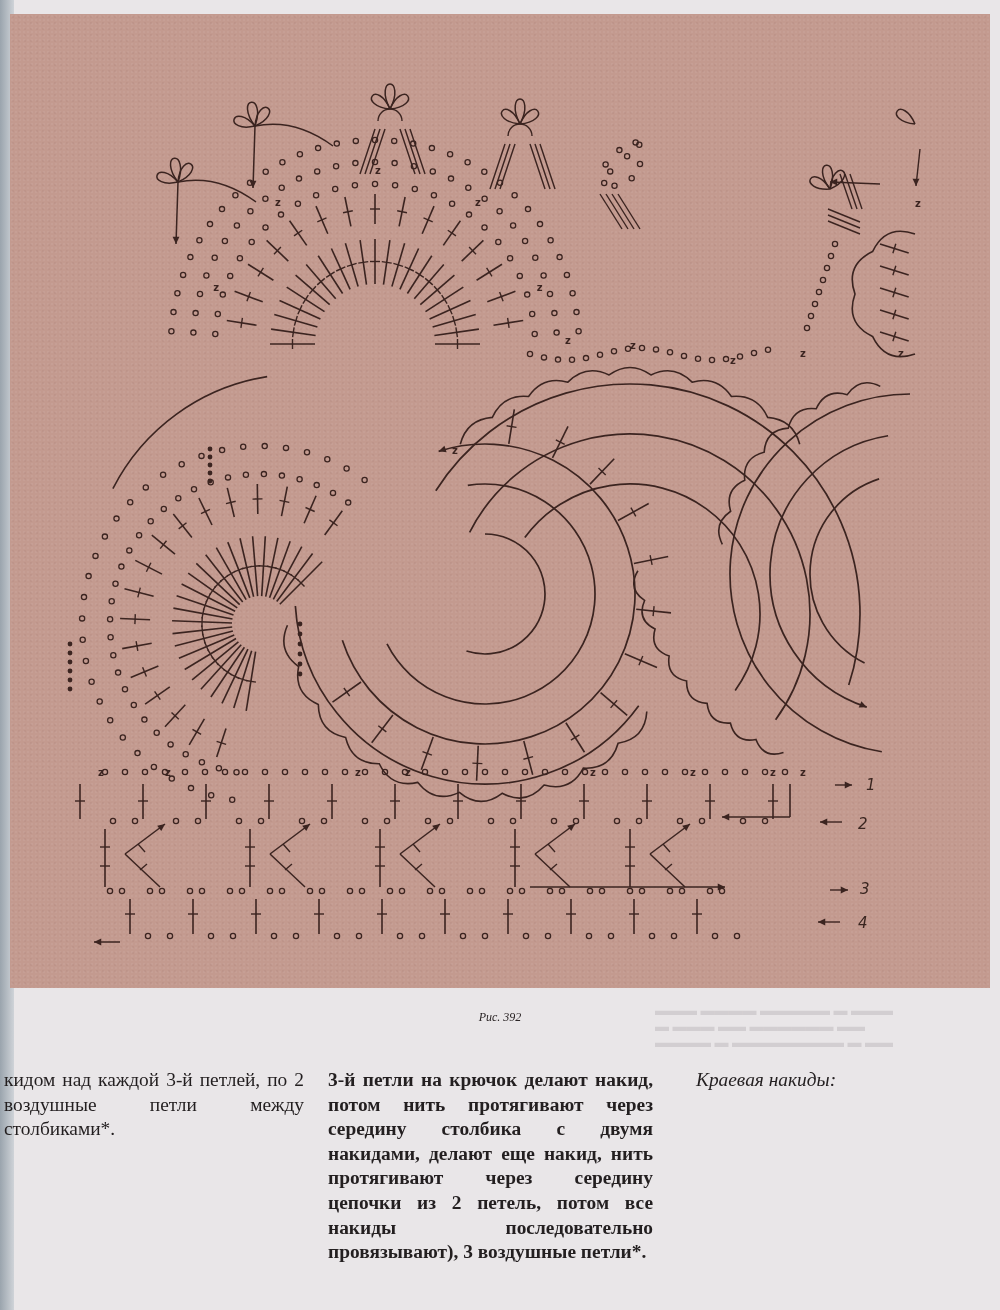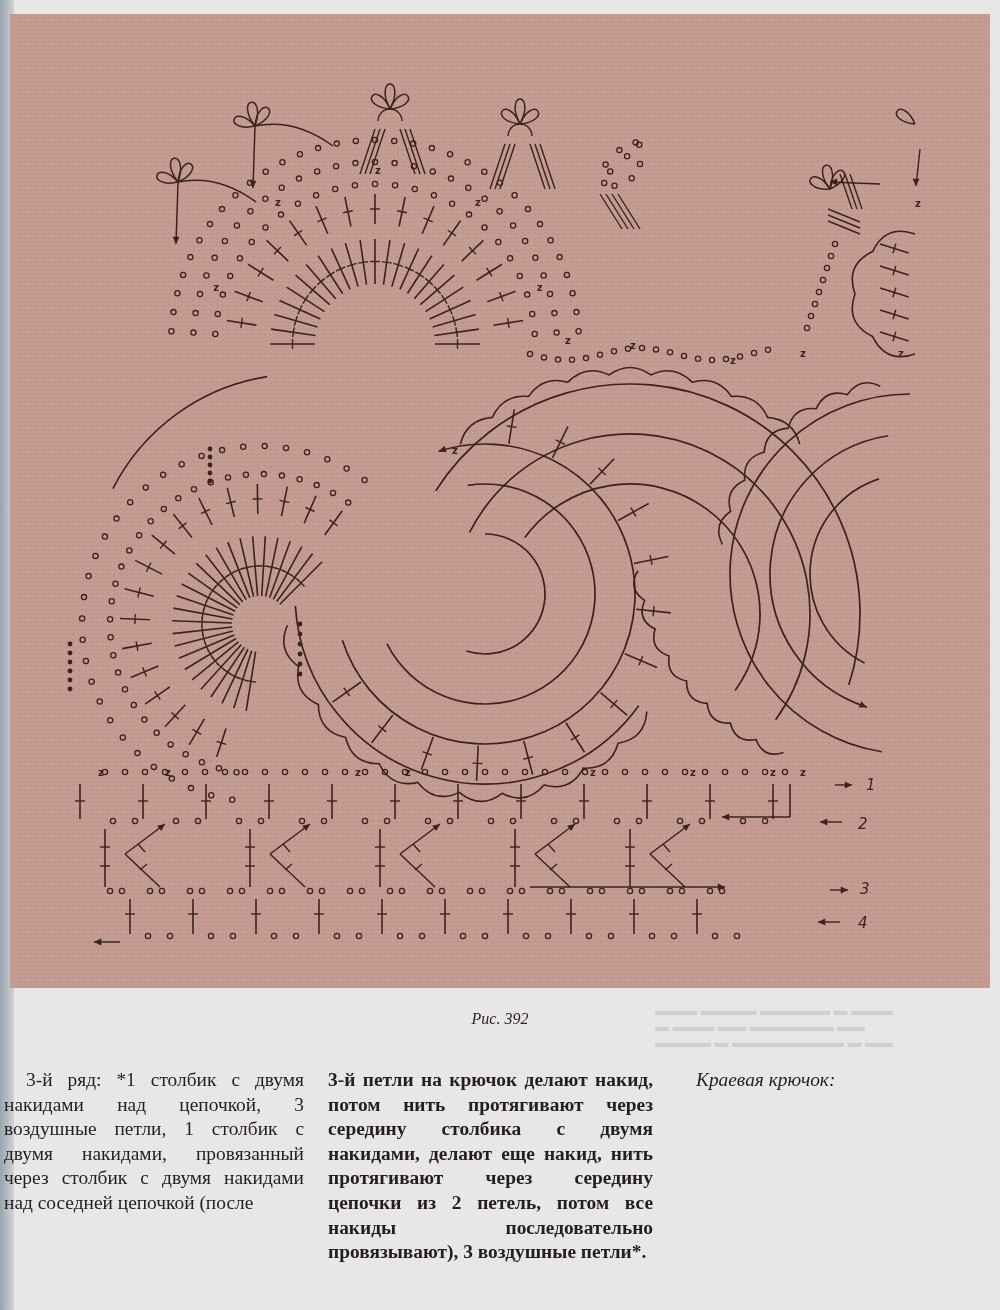--- a/index.html
+++ b/index.html
@@ -17,21 +17,21 @@
     position: absolute; left: 10px; top: 14px; width: 980px; height: 974px;
     background: #c39a8f;
     background-image:
       radial-gradient(rgba(255,255,255,0.05) 1px, transparent 1px),
       radial-gradient(rgba(90,40,30,0.05) 1px, transparent 1px);
     background-size: 4px 4px, 6px 6px;
   }
   .figure svg { position: absolute; left: 0; top: 0; }
   .caption {
     position: absolute; top: 1010px; left: 0; width: 1000px; text-align: center;
-    font-style: italic; font-size: 16px; color: #2b2526;
+    font-style: italic; font-size: 12px; color: #2b2526;
   }
   .bleed {
     position: absolute; left: 655px; top: 1003px; width: 340px; height: 55px;
     color: rgba(60,50,55,0.13); font-size: 14px; line-height: 16px; overflow: hidden;
   }
   .col {
     position: absolute; top: 1068px;
     font-size: 19.4px; line-height: 24.6px; color: #231f20;
     text-align: justify;
   }
@@ -758,20 +758,20 @@
   <span class="row-label" style="left:848px;top:801px;">2</span>
   <span class="row-label" style="left:850px;top:866px;">3</span>
   <span class="row-label" style="left:848px;top:900px;">4</span>
 </div>
 
 <div class="caption">Рис. 392</div>
 
 <div class="bleed">▬▬▬ ▬▬▬▬ ▬▬▬▬▬ ▬ ▬▬▬<br>▬ ▬▬▬ ▬▬ ▬▬▬▬▬▬ ▬▬<br>▬▬▬▬ ▬ ▬▬▬▬▬▬▬▬ ▬ ▬▬</div>
 
 <div class="col col1">
-  <p class="ind">3-й ряд: *1 столбик с двумя накидами над цепочкой, 3 воздушные петли, 1 столбик с двумя накидами, провязанный через столбик с двумя накидами над соседней цепочкой (после</p>
+  <p>кидом над каждой 3-й петлей, по 2 воздушные петли между столбиками*.</p>
 </div>
 <div class="col col2">
   <p>3-й петли на крючок делают накид, потом нить протягивают через середину столбика с двумя накидами, делают еще накид, нить протягивают через середину цепочки из 2 петель, потом все накиды последовательно провязывают), 3 воздушные петли*.</p>
 </div>
 <div class="col col3">
-  <p class="ind it">Краевая крючок:</p>
+  <p class="ind it">Краевая накиды:</p>
 </div>
 
 </body></html>

